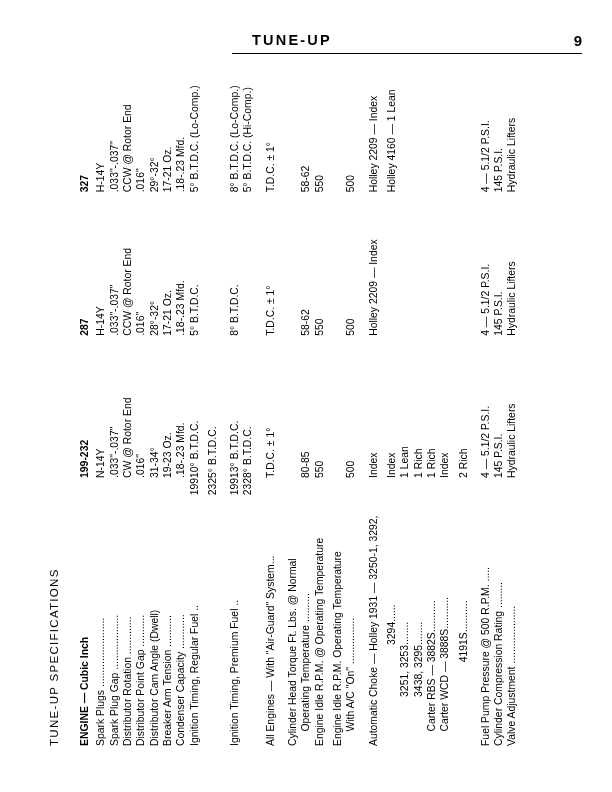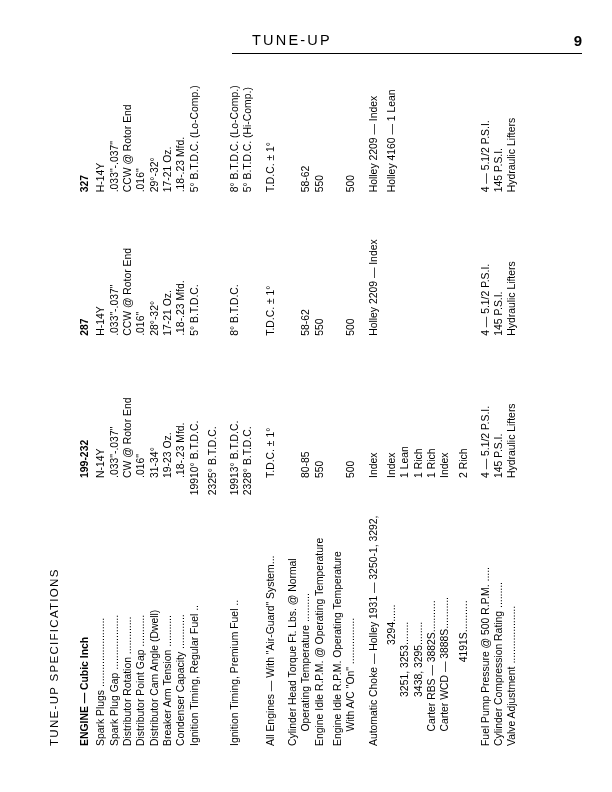--- a/index.html
+++ b/index.html
@@ -29,21 +29,21 @@
     left: 0;
     top: 21px;
     width: 350px;
     border-bottom: 1.3px solid #000;
   }
   #header-title {
     position: absolute;
     left: 20px;
     top: 0px;
     font-size: 14.5px;
-    font-weight: normal;
+    font-weight: bold;
     letter-spacing: 2.2px;
   }
   #page-number {
     position: absolute;
     right: 0px;
     top: 0px;
     font-size: 15px;
     font-weight: bold;
   }
 

